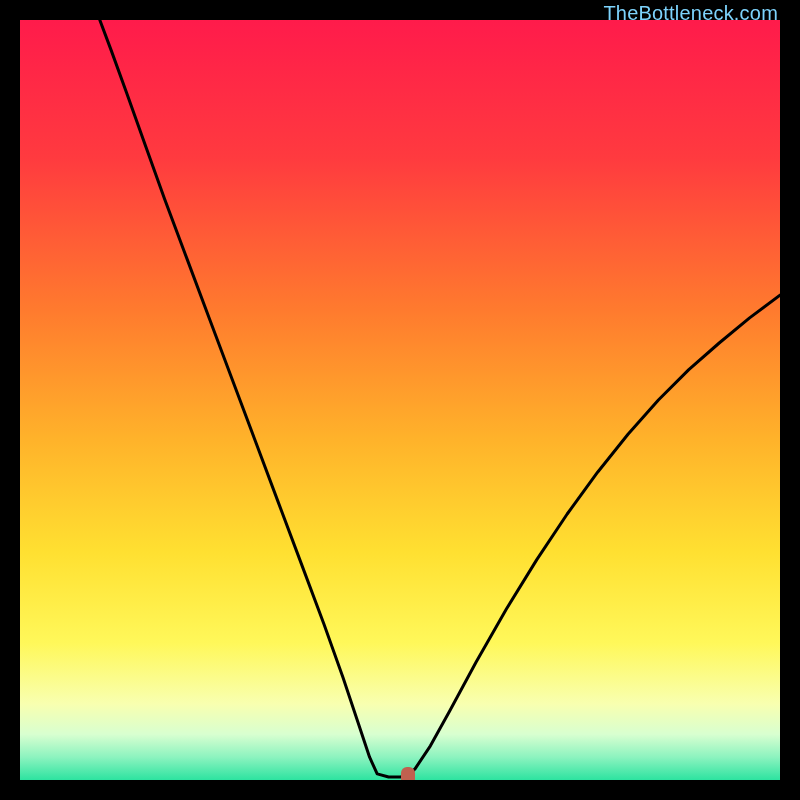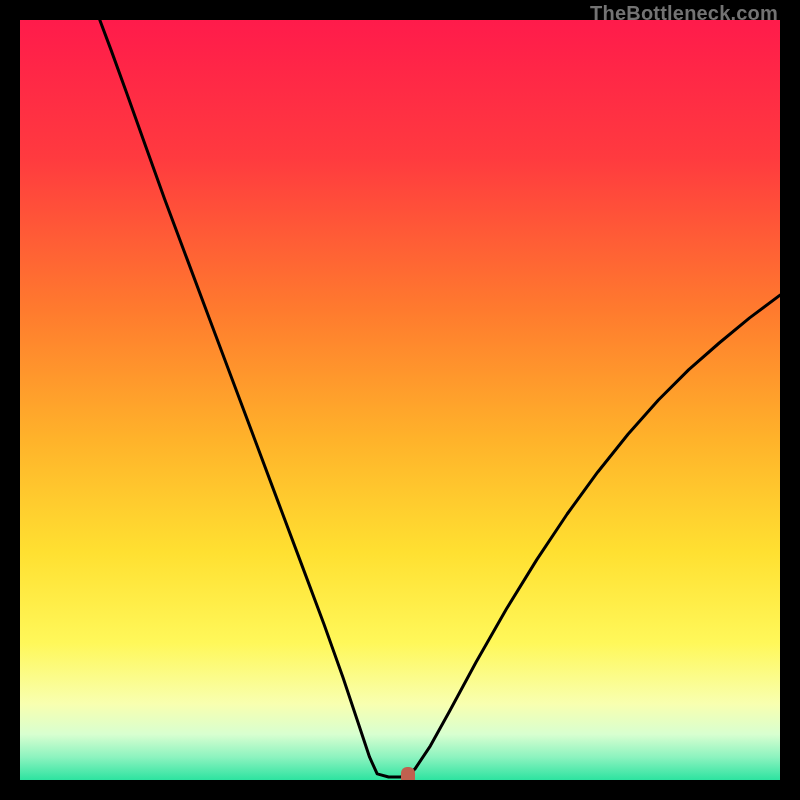--- a/index.html
+++ b/index.html
@@ -30,23 +30,23 @@
     inset: 0;
   }
   .curve {
     position: absolute;
     inset: 0;
   }
   .watermark {
     position: absolute;
     top: 2px;
     right: 22px;
-    color: #737373;
+    color: #7dd3fc;
     font-size: 20px;
-    font-weight: 700;
+    font-weight: 400;
     letter-spacing: 0.2px;
     user-select: none;
   }
   .marker {
     position: absolute;
     width: 14px;
     height: 18px;
     border-radius: 6px;
     transform: translate(-50%, -50%);
   }

